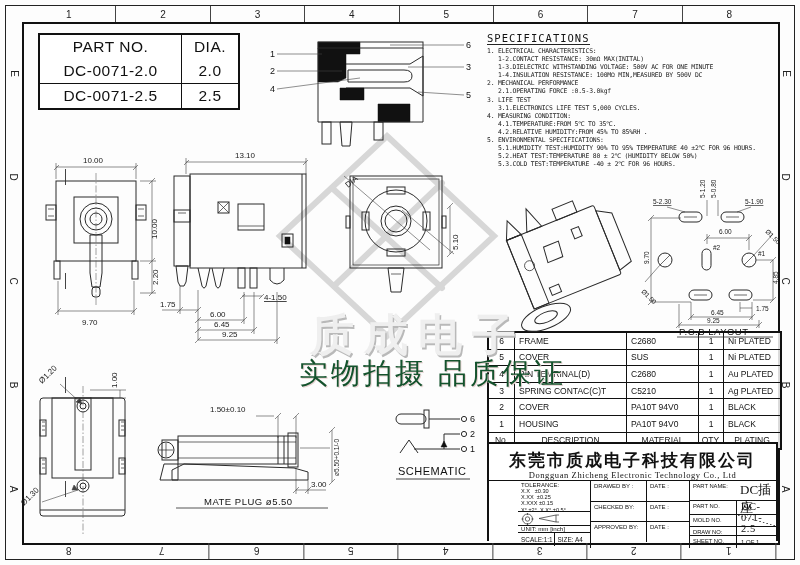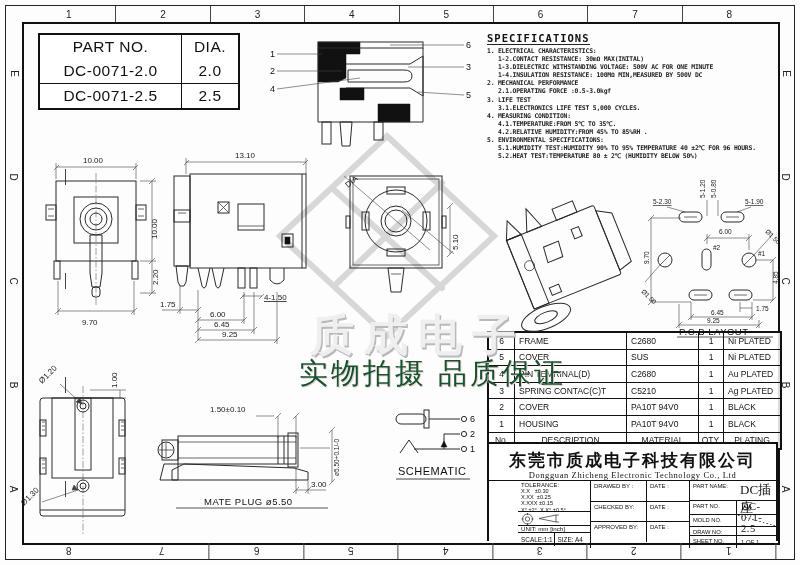--- a/index.html
+++ b/index.html
@@ -21,21 +21,21 @@
   .flip{transform:rotate(180deg);}
   .rot90{transform:rotate(90deg);}
   
   .part-table{position:absolute;left:38px;top:33px;width:198px;border:2px solid #111;background:#fff;}
   .pt-row{display:grid;grid-template-columns:141px 1fr;height:24px;}
   .pt-row + .pt-row{border-top:1.5px solid #111;}
   .pt-cell{display:flex;align-items:center;justify-content:center;font-size:15.5px;
            letter-spacing:0.5px;border-left:1.5px solid #111;}
   .pt-cell:first-child{border-left:none;}
   
-  .specs{position:absolute;left:487px;top:28px;width:298px;font-weight:bold;}
+  .specs{position:absolute;left:487px;top:28px;width:298px;}
   .specs-title{font-size:10.5px;letter-spacing:1px;border-bottom:1px solid #222;
                display:inline-block;margin-bottom:2px;font-family:"DejaVu Sans Mono",monospace;}
   .spec-line{font-family:"DejaVu Sans Mono",monospace;font-size:6.4px;line-height:8.1px;
              white-space:pre;color:#1c1c1c;letter-spacing:-0.2px;}
   
   .bom{position:absolute;left:487px;top:331px;width:291px;border:2px solid #111;background:rgba(255,255,255,.85);}
   .bom-row{display:grid;grid-template-columns:25px 112px 72px 25px 1fr;height:15.6px;}
   .bom-row + .bom-row{border-top:1.2px solid #111;}
   .bom-cell{display:flex;align-items:center;font-size:8.5px;padding-left:4px;
             border-left:1.2px solid #111;white-space:nowrap;overflow:hidden;}
@@ -174,20 +174,21 @@
         <div class="spec-line">2. MECHANICAL PERFORMANCE</div>
         <div class="spec-line">   2.1.OPERATING FORCE :0.5-3.0kgf</div>
         <div class="spec-line">3. LIFE TEST</div>
         <div class="spec-line">   3.1.ELECTRONICS LIFE TEST 5,000 CYCLES.</div>
         <div class="spec-line">4. MEASURING CONDITION:</div>
         <div class="spec-line">   4.1.TEMPERATURE:FROM 5℃ TO 35℃.</div>
         <div class="spec-line">   4.2.RELATIVE HUMIDITY:FROM 45% TO 85%RH .</div>
         <div class="spec-line">5. ENVIRONMENTAL SPECIFICATIONS:</div>
         <div class="spec-line">   5.1.HUMIDITY TEST:HUMIDITY 90% TO 95% TEMPERATURE 40 ±2℃ FOR 96 HOURS.</div>
         <div class="spec-line">   5.2.HEAT TEST:TEMPERATURE 80 ± 2℃ (HUMIDITY BELOW 50%)</div>
+        <div class="spec-line">   5.3.COLD TEST:TEMPERATURE -40 ± 2℃ FOR 96 HOURS.</div>
       </div>
   </div>
 
   <svg class="view" style="left:260px;top:26px;" width="218" height="126" viewBox="0 0 218 126">
     <polygon class="blk" points="58,16 100,16 100,28 86,28 86,52 78,56 58,56"></polygon>
     <rect class="ln" x="58" y="16" width="105" height="6"></rect>
     <path class="ln" d="M163,22 L163,96 M58,22 L58,96"></path>
     <path class="ln" d="M86,38 L150,38 M86,62 L150,62"></path>
     <path class="ln" d="M88,44 L144,44 Q152,44 152,50 Q152,56 144,56 L88,56 Z"></path>
     <path class="ln" d="M150,38 L163,30 M150,62 L163,70"></path>

